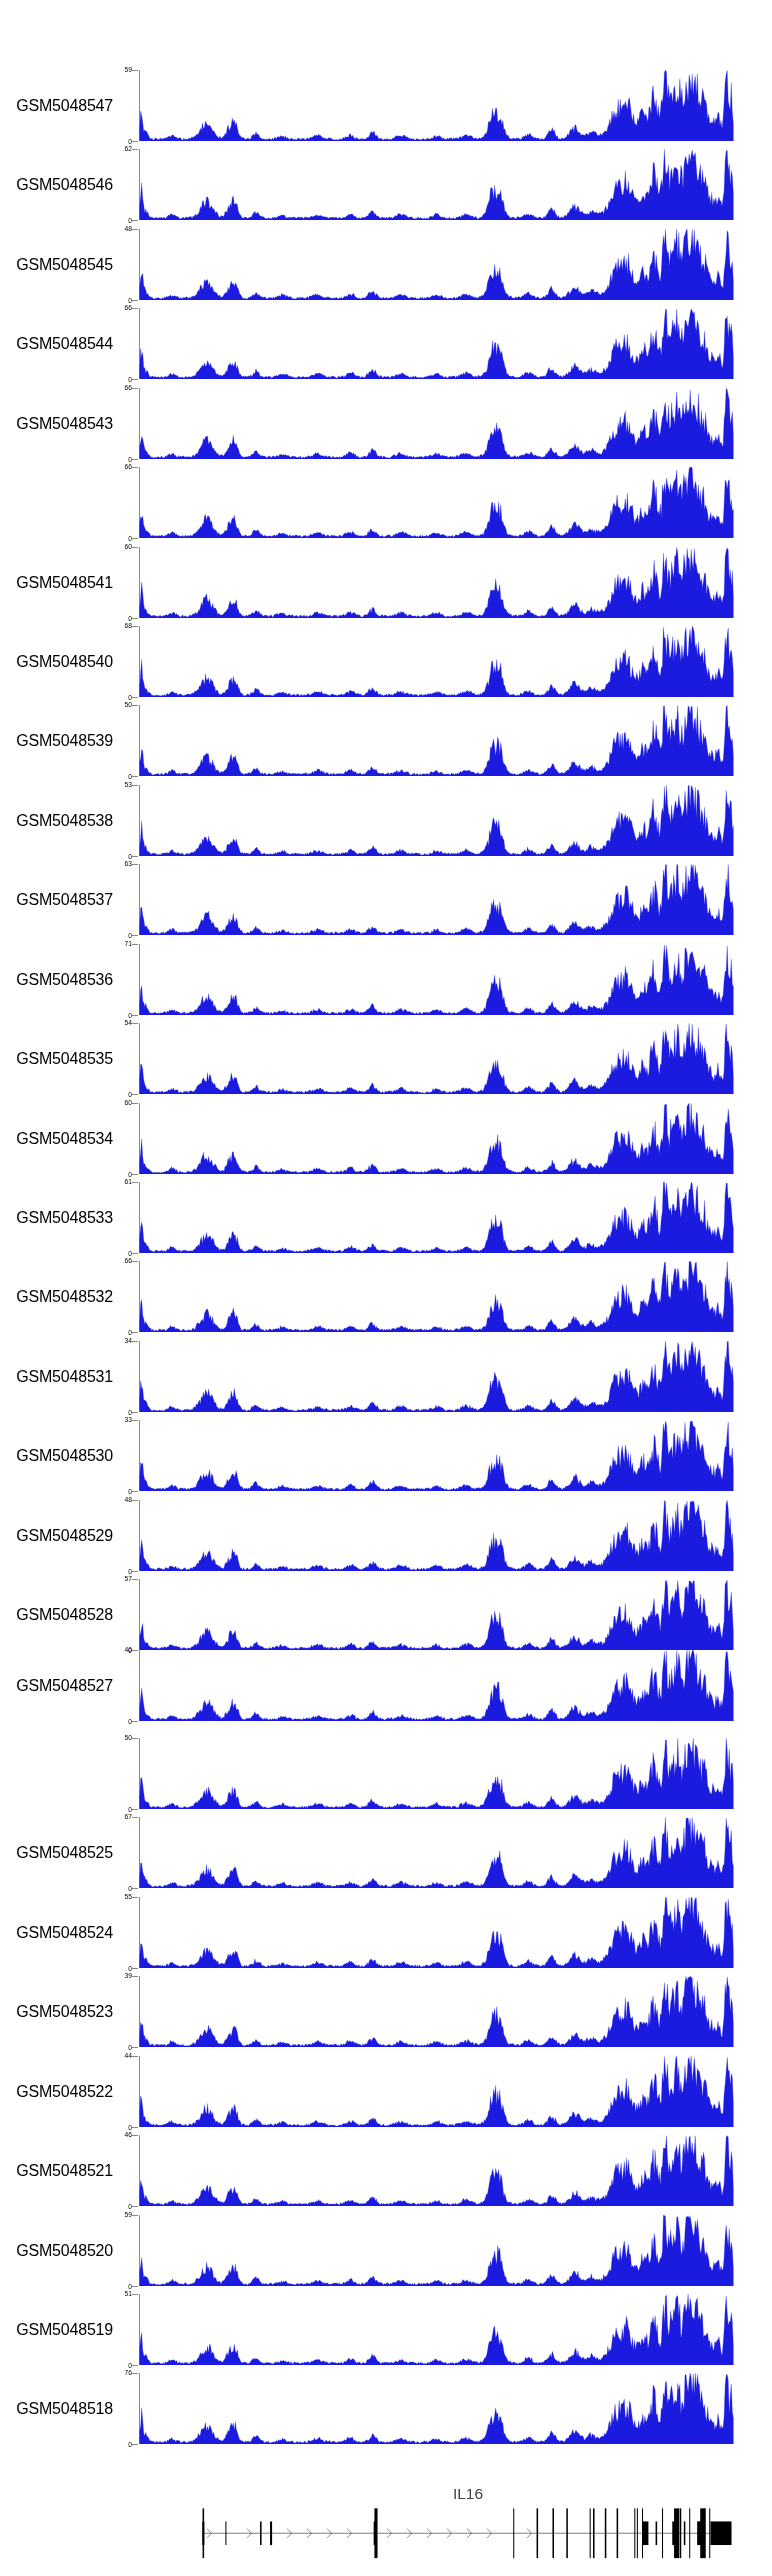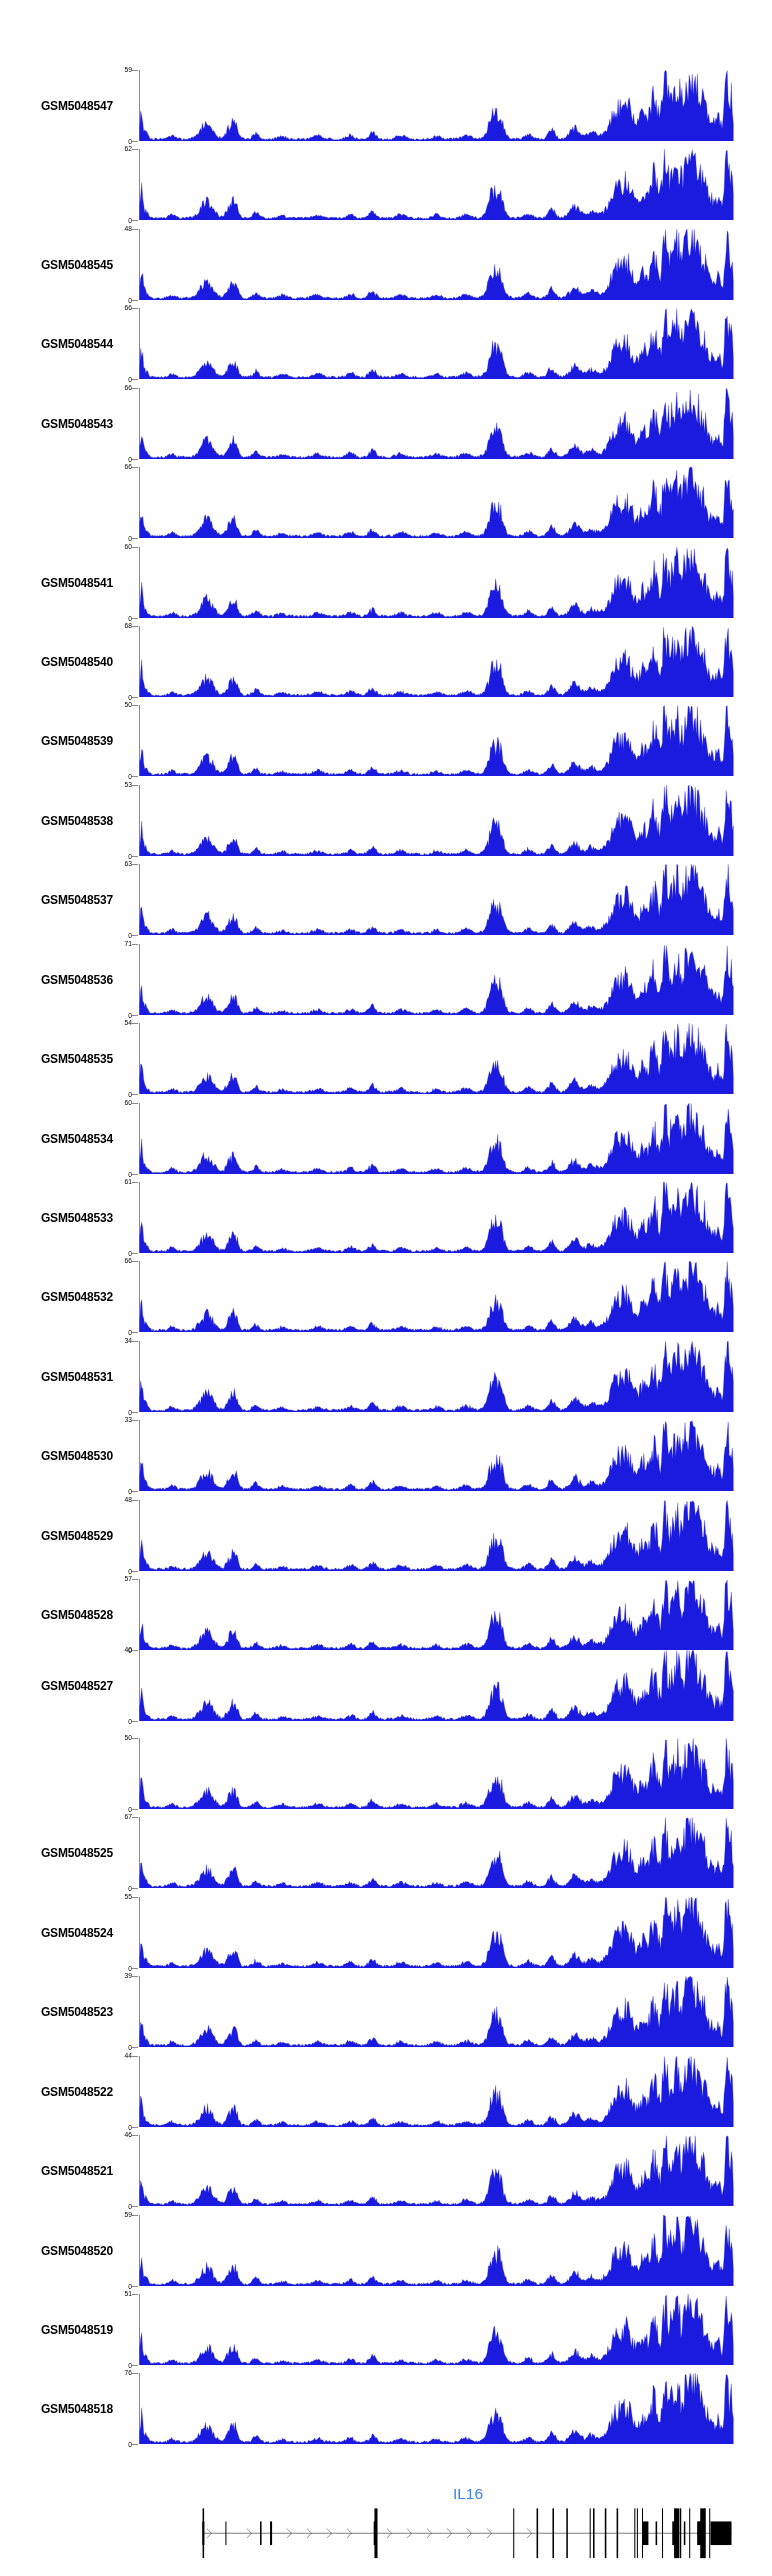--- a/index.html
+++ b/index.html
@@ -1,49 +1,50 @@
 <!DOCTYPE html>
 <html style="font-size:8.2px"><head>
 <meta charset="utf-8">
 <style>
   html,body{margin:0;padding:0;background:#ffffff;}
   #canvas{position:relative;width:773px;height:2782px;background:#fff;overflow:hidden;
           font-family:"Liberation Sans", sans-serif;color:#000;}
   .track{position:absolute;left:0;width:773px;}
   .sample-label{position:absolute;left:0;width:113px;height:100%;display:flex;
-                align-items:center;justify-content:flex-end;font-size:12px;
-                letter-spacing:-0.2px;color:#000;font-weight:bold;}
+                align-items:center;justify-content:flex-end;font-size:16px;
+                letter-spacing:-0.2px;color:#000;}
   .ynum{position:absolute;font-size:6.7px;color:#000;width:31px;text-align:right;left:101px;}
   .ymax{top:-3.6px;}
   .yzero{bottom:-3.6px;}
   .axis-line{position:absolute;left:139px;top:0;bottom:0;width:0.5px;background:#8a8a8a;}
   .tick{position:absolute;left:132px;width:6.2px;height:0.5px;background:#8a8a8a;}
   .tick-top{top:0;}
   .tick-bottom{bottom:0;}
   .signal-svg{position:absolute;left:139px;top:0;}
-  #gene-title{position:absolute;transform:translateX(-50%);font-size:15.5px;color:#3b82f6;}
+  #gene-title{position:absolute;transform:translateX(-50%);font-size:15.5px;color:#404040;}
   #gene-svg{position:absolute;left:0;}
 </style>
 </head>
 <body>
 
 <div id="canvas">
   <div id="tracks">
       <div class="track" style="top: 70px; height: 71px;">
         <div class="sample-label">GSM5048547</div>
         <div class="ynum ymax">59</div>
         <div class="ynum yzero">0</div>
         <div class="axis-line"></div>
         <div class="tick tick-top"></div>
         <div class="tick tick-bottom"></div>
         <svg class="signal-svg" width="595" height="71" viewBox="0 0 1154 138">
           <polygon points="0,138 0.0,113.3 2.0,79.9 4.0,88.7 6.0,101.3 8.0,119.4 10.0,115.9 12.0,119.1 14.0,119.5 16.0,124.6 18.0,128.1 20.0,133.1 22.0,134.0 24.0,132.0 26.0,136.2 28.0,136.1 30.0,132.3 32.0,132.2 34.0,134.2 36.0,134.9 38.0,134.9 40.0,132.0 42.0,133.4 44.0,134.6 46.0,132.7 48.0,133.1 50.0,132.8 52.0,131.2 54.0,131.3 56.0,129.4 58.0,128.1 60.0,130.6 62.0,127.5 64.0,126.2 66.0,126.6 68.0,130.3 70.0,130.2 72.0,130.5 74.0,133.5 76.0,132.1 78.0,131.7 80.0,132.4 82.0,136.0 84.0,136.0 86.0,132.5 88.0,135.4 90.0,134.1 92.0,134.8 94.0,135.3 96.0,131.8 98.0,134.1 100.0,131.5 102.0,129.8 104.0,132.0 106.0,128.6 108.0,129.1 110.0,125.7 112.0,125.1 114.0,124.9 116.0,120.2 118.0,113.4 120.0,118.4 122.0,103.0 124.0,114.2 126.0,111.1 128.0,99.1 130.0,103.8 132.0,107.2 134.0,108.4 136.0,107.3 138.0,110.5 140.0,113.5 142.0,119.2 144.0,118.2 146.0,121.6 148.0,125.3 150.0,128.1 152.0,130.4 154.0,132.7 156.0,128.1 158.0,133.0 160.0,132.2 162.0,129.1 164.0,129.2 166.0,123.0 168.0,126.3 170.0,112.7 172.0,106.7 174.0,118.2 176.0,113.9 178.0,108.8 180.0,93.2 182.0,101.5 184.0,96.6 186.0,107.6 188.0,101.6 190.0,112.5 192.0,122.6 194.0,126.7 196.0,127.9 198.0,131.7 200.0,130.9 202.0,131.8 204.0,133.6 206.0,134.9 208.0,133.5 210.0,132.7 212.0,132.9 214.0,134.5 216.0,134.0 218.0,127.4 220.0,127.0 222.0,124.4 224.0,127.2 226.0,119.8 228.0,124.5 230.0,124.7 232.0,126.8 234.0,132.1 236.0,131.6 238.0,134.5 240.0,133.8 242.0,134.0 244.0,135.4 246.0,133.4 248.0,135.7 250.0,134.3 252.0,133.3 254.0,134.3 256.0,136.1 258.0,132.3 260.0,135.5 262.0,131.9 264.0,130.9 266.0,133.6 268.0,129.6 270.0,129.7 272.0,130.9 274.0,127.4 276.0,129.9 278.0,129.0 280.0,128.7 282.0,132.4 284.0,128.1 286.0,133.6 288.0,130.9 290.0,134.7 292.0,135.5 294.0,132.0 296.0,133.2 298.0,134.8 300.0,135.2 302.0,134.4 304.0,136.1 306.0,134.5 308.0,132.7 310.0,132.4 312.0,135.6 314.0,133.4 316.0,133.5 318.0,132.8 320.0,133.5 322.0,136.2 324.0,134.3 326.0,131.5 328.0,134.0 330.0,132.8 332.0,130.5 334.0,131.3 336.0,130.2 338.0,129.3 340.0,126.8 342.0,127.3 344.0,126.9 346.0,128.0 348.0,124.8 350.0,127.4 352.0,127.5 354.0,130.1 356.0,131.7 358.0,132.2 360.0,133.7 362.0,132.0 364.0,135.0 366.0,133.1 368.0,131.9 370.0,131.9 372.0,133.0 374.0,133.5 376.0,135.4 378.0,135.7 380.0,135.7 382.0,135.7 384.0,135.2 386.0,136.1 388.0,135.2 390.0,133.7 392.0,135.3 394.0,133.5 396.0,130.9 398.0,133.2 400.0,129.4 402.0,130.9 404.0,130.1 406.0,130.5 408.0,123.2 410.0,124.8 412.0,129.9 414.0,126.9 416.0,131.4 418.0,132.8 420.0,133.5 422.0,130.6 424.0,134.2 426.0,133.9 428.0,135.4 430.0,133.3 432.0,133.8 434.0,133.8 436.0,134.5 438.0,134.0 440.0,133.9 442.0,130.8 444.0,131.7 446.0,128.8 448.0,123.7 450.0,119.1 452.0,122.8 454.0,120.1 456.0,119.6 458.0,127.7 460.0,127.2 462.0,127.5 464.0,133.2 466.0,133.0 468.0,133.6 470.0,132.3 472.0,135.9 474.0,135.6 476.0,133.4 478.0,135.3 480.0,134.2 482.0,133.3 484.0,136.0 486.0,134.3 488.0,135.1 490.0,135.1 492.0,132.2 494.0,132.6 496.0,130.9 498.0,127.9 500.0,127.6 502.0,128.9 504.0,128.0 506.0,128.8 508.0,128.3 510.0,130.6 512.0,127.2 514.0,126.6 516.0,127.4 518.0,130.5 520.0,129.5 522.0,131.6 524.0,133.2 526.0,133.7 528.0,132.9 530.0,134.8 532.0,133.2 534.0,135.9 536.0,135.9 538.0,133.4 540.0,133.9 542.0,134.5 544.0,135.7 546.0,135.5 548.0,134.6 550.0,134.4 552.0,132.5 554.0,135.4 556.0,135.3 558.0,133.6 560.0,132.2 562.0,134.0 564.0,133.9 566.0,133.6 568.0,132.1 570.0,133.1 572.0,127.6 574.0,128.0 576.0,131.6 578.0,127.9 580.0,129.5 582.0,127.1 584.0,129.0 586.0,130.4 588.0,133.6 590.0,131.3 592.0,134.4 594.0,134.1 596.0,135.2 598.0,132.3 600.0,134.4 602.0,132.8 604.0,132.1 606.0,131.9 608.0,135.5 610.0,131.9 612.0,133.5 614.0,132.3 616.0,131.5 618.0,132.9 620.0,133.4 622.0,129.9 624.0,129.8 626.0,132.6 628.0,128.1 630.0,128.7 632.0,125.8 634.0,126.5 636.0,125.2 638.0,129.8 640.0,127.7 642.0,127.7 644.0,127.6 646.0,128.3 648.0,132.3 650.0,133.6 652.0,131.5 654.0,132.8 656.0,134.1 658.0,134.3 660.0,131.2 662.0,133.7 664.0,132.6 666.0,130.3 668.0,130.9 670.0,126.5 672.0,123.5 674.0,123.9 676.0,117.0 678.0,100.0 680.0,100.7 682.0,100.4 684.0,92.1 686.0,74.3 688.0,91.0 690.0,86.9 692.0,74.0 694.0,74.8 696.0,100.0 698.0,100.2 700.0,97.1 702.0,95.7 704.0,106.1 706.0,98.0 708.0,116.0 710.0,114.2 712.0,124.1 714.0,127.6 716.0,126.5 718.0,131.5 720.0,133.3 722.0,134.2 724.0,133.6 726.0,132.8 728.0,132.4 730.0,135.0 732.0,131.8 734.0,133.2 736.0,132.1 738.0,133.7 740.0,134.9 742.0,133.9 744.0,130.4 746.0,128.8 748.0,129.9 750.0,126.1 752.0,129.6 754.0,124.0 756.0,127.5 758.0,123.2 760.0,124.4 762.0,129.9 764.0,128.8 766.0,131.7 768.0,132.0 770.0,131.0 772.0,133.3 774.0,132.5 776.0,132.0 778.0,136.1 780.0,133.8 782.0,133.5 784.0,134.4 786.0,134.9 788.0,132.1 790.0,129.0 792.0,125.2 794.0,121.8 796.0,118.2 798.0,118.7 800.0,119.4 802.0,112.0 804.0,119.0 806.0,116.6 808.0,124.4 810.0,129.9 812.0,127.8 814.0,134.3 816.0,133.6 818.0,134.8 820.0,132.7 822.0,132.0 824.0,134.6 826.0,131.8 828.0,131.8 830.0,128.9 832.0,123.8 834.0,127.4 836.0,118.6 838.0,114.9 840.0,117.2 842.0,110.1 844.0,120.5 846.0,106.4 848.0,107.2 850.0,116.6 852.0,120.8 854.0,121.3 856.0,121.8 858.0,126.6 860.0,125.6 862.0,125.9 864.0,126.8 866.0,126.7 868.0,123.1 870.0,124.3 872.0,127.0 874.0,122.1 876.0,121.2 878.0,121.4 880.0,120.7 882.0,118.0 884.0,121.2 886.0,119.3 888.0,123.4 890.0,127.4 892.0,127.1 894.0,126.9 896.0,123.0 898.0,127.2 900.0,123.5 902.0,120.8 904.0,119.2 906.0,118.3 908.0,120.6 910.0,110.2 912.0,105.9 914.0,95.5 916.0,107.6 918.0,79.7 920.0,94.7 922.0,79.8 924.0,93.4 926.0,83.2 928.0,94.2 930.0,57.2 932.0,90.9 934.0,57.0 936.0,77.8 938.0,71.1 940.0,67.1 942.0,68.8 944.0,61.1 946.0,68.2 948.0,77.1 950.0,57.7 952.0,53.7 954.0,70.6 956.0,87.7 958.0,100.3 960.0,84.8 962.0,103.9 964.0,105.2 966.0,108.4 968.0,93.9 970.0,99.8 972.0,83.1 974.0,78.3 976.0,74.2 978.0,78.0 980.0,83.6 982.0,90.6 984.0,85.1 986.0,94.0 988.0,100.9 990.0,71.6 992.0,72.9 994.0,86.4 996.0,43.4 998.0,30.0 1000.0,58.6 1002.0,72.5 1004.0,57.2 1006.0,90.2 1008.0,68.9 1010.0,93.1 1012.0,81.1 1014.0,57.7 1016.0,63.4 1018.0,46.8 1020.0,4.4 1022.0,0.4 1024.0,3.4 1026.0,54.6 1028.0,29.1 1030.0,56.2 1032.0,43.7 1034.0,45.6 1036.0,63.6 1038.0,36.4 1040.0,31.0 1042.0,61.9 1044.0,61.8 1046.0,50.8 1048.0,63.1 1050.0,17.0 1052.0,56.1 1054.0,35.9 1056.0,71.5 1058.0,67.5 1060.0,59.4 1062.0,23.1 1064.0,41.6 1066.0,60.6 1068.0,9.3 1070.0,21.0 1072.0,43.3 1074.0,7.9 1076.0,47.9 1078.0,23.5 1080.0,12.3 1082.0,49.7 1084.0,7.4 1086.0,66.9 1088.0,61.0 1090.0,71.9 1092.0,59.6 1094.0,35.9 1096.0,43.9 1098.0,58.4 1100.0,58.6 1102.0,66.5 1104.0,95.4 1106.0,85.5 1108.0,102.4 1110.0,103.3 1112.0,100.9 1114.0,102.8 1116.0,92.4 1118.0,105.6 1120.0,92.6 1122.0,97.0 1124.0,82.2 1126.0,83.7 1128.0,107.9 1130.0,98.1 1132.0,114.1 1134.0,93.9 1136.0,62.3 1138.0,24.0 1140.0,8.3 1142.0,1.1 1144.0,60.0 1146.0,70.4 1148.0,77.0 1150.0,24.6 1152.0,83.1 1154.0,104.1 1154,138" fill="#1b1be0" stroke="#1b1be0" stroke-width="0.5"></polygon>
         </svg>
       </div>
       <div class="track" style="top: 149px; height: 71px;">
+        <div class="sample-label">GSM5048546</div>
         <div class="ynum ymax">62</div>
         <div class="ynum yzero">0</div>
         <div class="axis-line"></div>
         <div class="tick tick-top"></div>
         <div class="tick tick-bottom"></div>
         <svg class="signal-svg" width="595" height="71" viewBox="0 0 1154 138">
           <polygon points="0,138 0.0,109.9 2.0,90.9 4.0,65.6 6.0,96.4 8.0,108.9 10.0,124.1 12.0,116.6 14.0,124.9 16.0,122.0 18.0,129.8 20.0,132.0 22.0,132.9 24.0,131.8 26.0,134.2 28.0,134.4 30.0,134.1 32.0,132.4 34.0,135.3 36.0,133.4 38.0,133.8 40.0,134.0 42.0,132.2 44.0,134.5 46.0,133.4 48.0,132.6 50.0,135.1 52.0,133.8 54.0,130.6 56.0,128.5 58.0,129.4 60.0,126.4 62.0,125.8 64.0,127.8 66.0,129.1 68.0,128.0 70.0,129.7 72.0,131.2 74.0,131.4 76.0,132.7 78.0,135.4 80.0,135.5 82.0,134.4 84.0,132.3 86.0,134.0 88.0,134.4 90.0,132.3 92.0,132.0 94.0,133.9 96.0,131.6 98.0,131.9 100.0,131.3 102.0,134.6 104.0,130.2 106.0,131.8 108.0,126.1 110.0,129.3 112.0,127.8 114.0,125.9 116.0,122.4 118.0,111.8 120.0,116.7 122.0,101.5 124.0,100.8 126.0,113.5 128.0,107.0 130.0,93.2 132.0,93.1 134.0,98.0 136.0,115.2 138.0,113.4 140.0,110.3 142.0,117.0 144.0,115.7 146.0,120.4 148.0,124.9 150.0,121.3 152.0,126.2 154.0,131.1 156.0,133.3 158.0,129.6 160.0,129.9 162.0,131.3 164.0,130.0 166.0,122.2 168.0,120.9 170.0,123.8 172.0,110.2 174.0,116.2 176.0,105.8 178.0,111.7 180.0,94.8 182.0,91.3 184.0,107.8 186.0,106.6 188.0,105.8 190.0,108.6 192.0,121.1 194.0,126.1 196.0,127.6 198.0,132.3 200.0,134.0 202.0,134.6 204.0,132.0 206.0,132.5 208.0,133.5 210.0,134.4 212.0,133.5 214.0,133.1 216.0,132.4 218.0,131.3 220.0,125.9 222.0,124.3 224.0,120.8 226.0,125.7 228.0,124.4 230.0,122.8 232.0,127.5 234.0,129.6 236.0,130.6 238.0,131.1 240.0,131.6 242.0,132.6 244.0,135.1 246.0,135.1 248.0,136.2 250.0,132.9 252.0,136.2 254.0,134.2 256.0,136.0 258.0,132.3 260.0,134.5 262.0,132.4 264.0,133.5 266.0,132.9 268.0,132.2 270.0,129.7 272.0,130.7 274.0,129.3 276.0,128.4 278.0,128.8 280.0,128.2 282.0,129.0 284.0,133.8 286.0,133.7 288.0,133.7 290.0,133.2 292.0,132.6 294.0,133.1 296.0,133.6 298.0,132.3 300.0,132.3 302.0,132.9 304.0,134.3 306.0,134.0 308.0,132.0 310.0,132.8 312.0,132.9 314.0,132.7 316.0,132.4 318.0,135.7 320.0,133.1 322.0,132.4 324.0,132.6 326.0,133.2 328.0,133.2 330.0,134.0 332.0,131.1 334.0,130.7 336.0,132.0 338.0,130.0 340.0,130.6 342.0,129.3 344.0,127.9 346.0,130.5 348.0,129.4 350.0,130.0 352.0,128.8 354.0,130.7 356.0,131.1 358.0,131.7 360.0,131.7 362.0,132.7 364.0,132.2 366.0,134.2 368.0,134.4 370.0,132.3 372.0,133.5 374.0,132.4 376.0,132.9 378.0,133.0 380.0,132.9 382.0,132.3 384.0,134.4 386.0,134.9 388.0,132.0 390.0,134.0 392.0,135.0 394.0,134.1 396.0,133.3 398.0,132.6 400.0,133.4 402.0,129.9 404.0,130.1 406.0,126.8 408.0,127.7 410.0,127.0 412.0,126.2 414.0,126.3 416.0,130.7 418.0,130.5 420.0,131.3 422.0,134.2 424.0,134.9 426.0,134.1 428.0,133.4 430.0,135.9 432.0,132.2 434.0,134.1 436.0,132.1 438.0,133.7 440.0,131.3 442.0,130.0 444.0,130.0 446.0,124.5 448.0,124.8 450.0,119.7 452.0,121.1 454.0,120.3 456.0,127.0 458.0,124.9 460.0,129.9 462.0,130.4 464.0,130.8 466.0,132.7 468.0,135.2 470.0,133.2 472.0,132.1 474.0,133.5 476.0,133.5 478.0,133.9 480.0,132.4 482.0,135.7 484.0,132.2 486.0,132.6 488.0,133.4 490.0,132.7 492.0,134.9 494.0,132.0 496.0,130.9 498.0,129.3 500.0,131.0 502.0,125.8 504.0,125.6 506.0,126.2 508.0,127.5 510.0,129.9 512.0,126.5 514.0,127.2 516.0,128.9 518.0,128.7 520.0,131.0 522.0,132.9 524.0,132.8 526.0,132.3 528.0,131.5 530.0,133.2 532.0,135.3 534.0,136.1 536.0,134.7 538.0,135.7 540.0,133.6 542.0,132.1 544.0,135.1 546.0,133.1 548.0,134.8 550.0,134.9 552.0,135.7 554.0,134.0 556.0,136.3 558.0,134.0 560.0,134.9 562.0,135.1 564.0,130.8 566.0,131.7 568.0,130.8 570.0,132.1 572.0,129.3 574.0,125.8 576.0,125.1 578.0,125.5 580.0,125.8 582.0,128.8 584.0,131.3 586.0,132.9 588.0,131.8 590.0,133.0 592.0,132.5 594.0,133.4 596.0,135.0 598.0,134.5 600.0,135.5 602.0,132.1 604.0,135.5 606.0,135.3 608.0,134.6 610.0,134.2 612.0,135.5 614.0,135.5 616.0,132.1 618.0,132.6 620.0,132.4 622.0,130.2 624.0,132.9 626.0,130.4 628.0,127.7 630.0,130.4 632.0,124.8 634.0,128.4 636.0,125.8 638.0,128.0 640.0,129.0 642.0,128.8 644.0,131.0 646.0,129.9 648.0,130.8 650.0,134.1 652.0,131.2 654.0,131.5 656.0,135.4 658.0,135.4 660.0,134.5 662.0,132.2 664.0,133.5 666.0,130.2 668.0,127.1 670.0,125.4 672.0,124.5 674.0,115.8 676.0,108.9 678.0,104.0 680.0,99.4 682.0,76.3 684.0,74.5 686.0,78.7 688.0,97.6 690.0,70.5 692.0,89.9 694.0,98.7 696.0,87.5 698.0,88.5 700.0,87.3 702.0,80.3 704.0,102.6 706.0,99.1 708.0,105.6 710.0,122.2 712.0,120.7 714.0,126.8 716.0,129.0 718.0,130.9 720.0,133.6 722.0,134.1 724.0,132.7 726.0,132.3 728.0,133.2 730.0,135.5 732.0,134.9 734.0,131.8 736.0,131.8 738.0,133.2 740.0,133.1 742.0,132.4 744.0,131.2 746.0,129.1 748.0,127.5 750.0,129.3 752.0,126.5 754.0,128.0 756.0,126.7 758.0,129.8 760.0,127.1 762.0,128.2 764.0,129.8 766.0,128.8 768.0,133.6 770.0,131.2 772.0,134.1 774.0,134.6 776.0,132.0 778.0,132.0 780.0,133.7 782.0,134.6 784.0,134.5 786.0,130.9 788.0,133.4 790.0,128.7 792.0,126.9 794.0,123.1 796.0,118.1 798.0,117.9 800.0,113.6 802.0,116.2 804.0,122.3 806.0,117.8 808.0,125.1 810.0,127.1 812.0,132.8 814.0,129.3 816.0,134.3 818.0,133.5 820.0,131.9 822.0,133.5 824.0,133.1 826.0,128.9 828.0,129.1 830.0,130.1 832.0,123.9 834.0,123.7 836.0,119.4 838.0,115.0 840.0,117.0 842.0,107.5 844.0,113.8 846.0,106.7 848.0,121.2 850.0,114.2 852.0,110.5 854.0,116.2 856.0,123.4 858.0,122.0 860.0,120.6 862.0,124.3 864.0,125.6 866.0,125.7 868.0,127.4 870.0,125.2 872.0,126.4 874.0,126.2 876.0,120.1 878.0,124.5 880.0,118.8 882.0,121.2 884.0,124.2 886.0,123.4 888.0,122.5 890.0,125.4 892.0,125.1 894.0,123.1 896.0,124.6 898.0,122.1 900.0,120.7 902.0,126.3 904.0,115.7 906.0,110.8 908.0,119.7 910.0,115.4 912.0,100.5 914.0,105.6 916.0,94.8 918.0,97.2 920.0,97.1 922.0,84.1 924.0,72.7 926.0,61.9 928.0,75.9 930.0,64.2 932.0,58.2 934.0,63.7 936.0,79.3 938.0,90.1 940.0,87.5 942.0,73.9 944.0,42.8 946.0,76.9 948.0,82.3 950.0,62.3 952.0,88.0 954.0,85.4 956.0,84.3 958.0,77.8 960.0,86.2 962.0,95.8 964.0,93.9 966.0,98.8 968.0,96.7 970.0,104.5 972.0,101.4 974.0,102.7 976.0,96.9 978.0,91.5 980.0,93.1 982.0,100.0 984.0,85.7 986.0,84.9 988.0,82.2 990.0,89.2 992.0,71.1 994.0,70.4 996.0,76.1 998.0,28.9 1000.0,25.1 1002.0,44.0 1004.0,75.6 1006.0,55.8 1008.0,87.8 1010.0,84.6 1012.0,73.4 1014.0,59.8 1016.0,74.6 1018.0,43.0 1020.0,0.3 1022.0,42.6 1024.0,49.4 1026.0,43.9 1028.0,30.7 1030.0,80.9 1032.0,46.4 1034.0,37.6 1036.0,59.4 1038.0,40.0 1040.0,35.6 1042.0,36.6 1044.0,38.6 1046.0,40.1 1048.0,69.0 1050.0,66.6 1052.0,31.9 1054.0,37.8 1056.0,78.2 1058.0,32.6 1060.0,17.8 1062.0,14.4 1064.0,29.0 1066.0,29.9 1068.0,9.2 1070.0,24.1 1072.0,11.8 1074.0,2.0 1076.0,14.8 1078.0,12.1 1080.0,7.2 1082.0,34.9 1084.0,61.3 1086.0,59.3 1088.0,44.9 1090.0,29.5 1092.0,71.7 1094.0,40.8 1096.0,63.6 1098.0,66.5 1100.0,53.8 1102.0,74.4 1104.0,70.3 1106.0,96.7 1108.0,90.7 1110.0,106.6 1112.0,84.5 1114.0,110.2 1116.0,96.9 1118.0,102.8 1120.0,94.4 1122.0,108.3 1124.0,100.8 1126.0,93.5 1128.0,101.1 1130.0,101.0 1132.0,111.4 1134.0,95.4 1136.0,81.4 1138.0,24.0 1140.0,3.9 1142.0,2.5 1144.0,41.9 1146.0,28.5 1148.0,69.8 1150.0,41.9 1152.0,52.9 1154.0,86.9 1154,138" fill="#1b1be0" stroke="#1b1be0" stroke-width="0.5"></polygon>
         </svg>
       </div>
       <div class="track" style="top: 229px; height: 71px; padding-left: 27px;">

